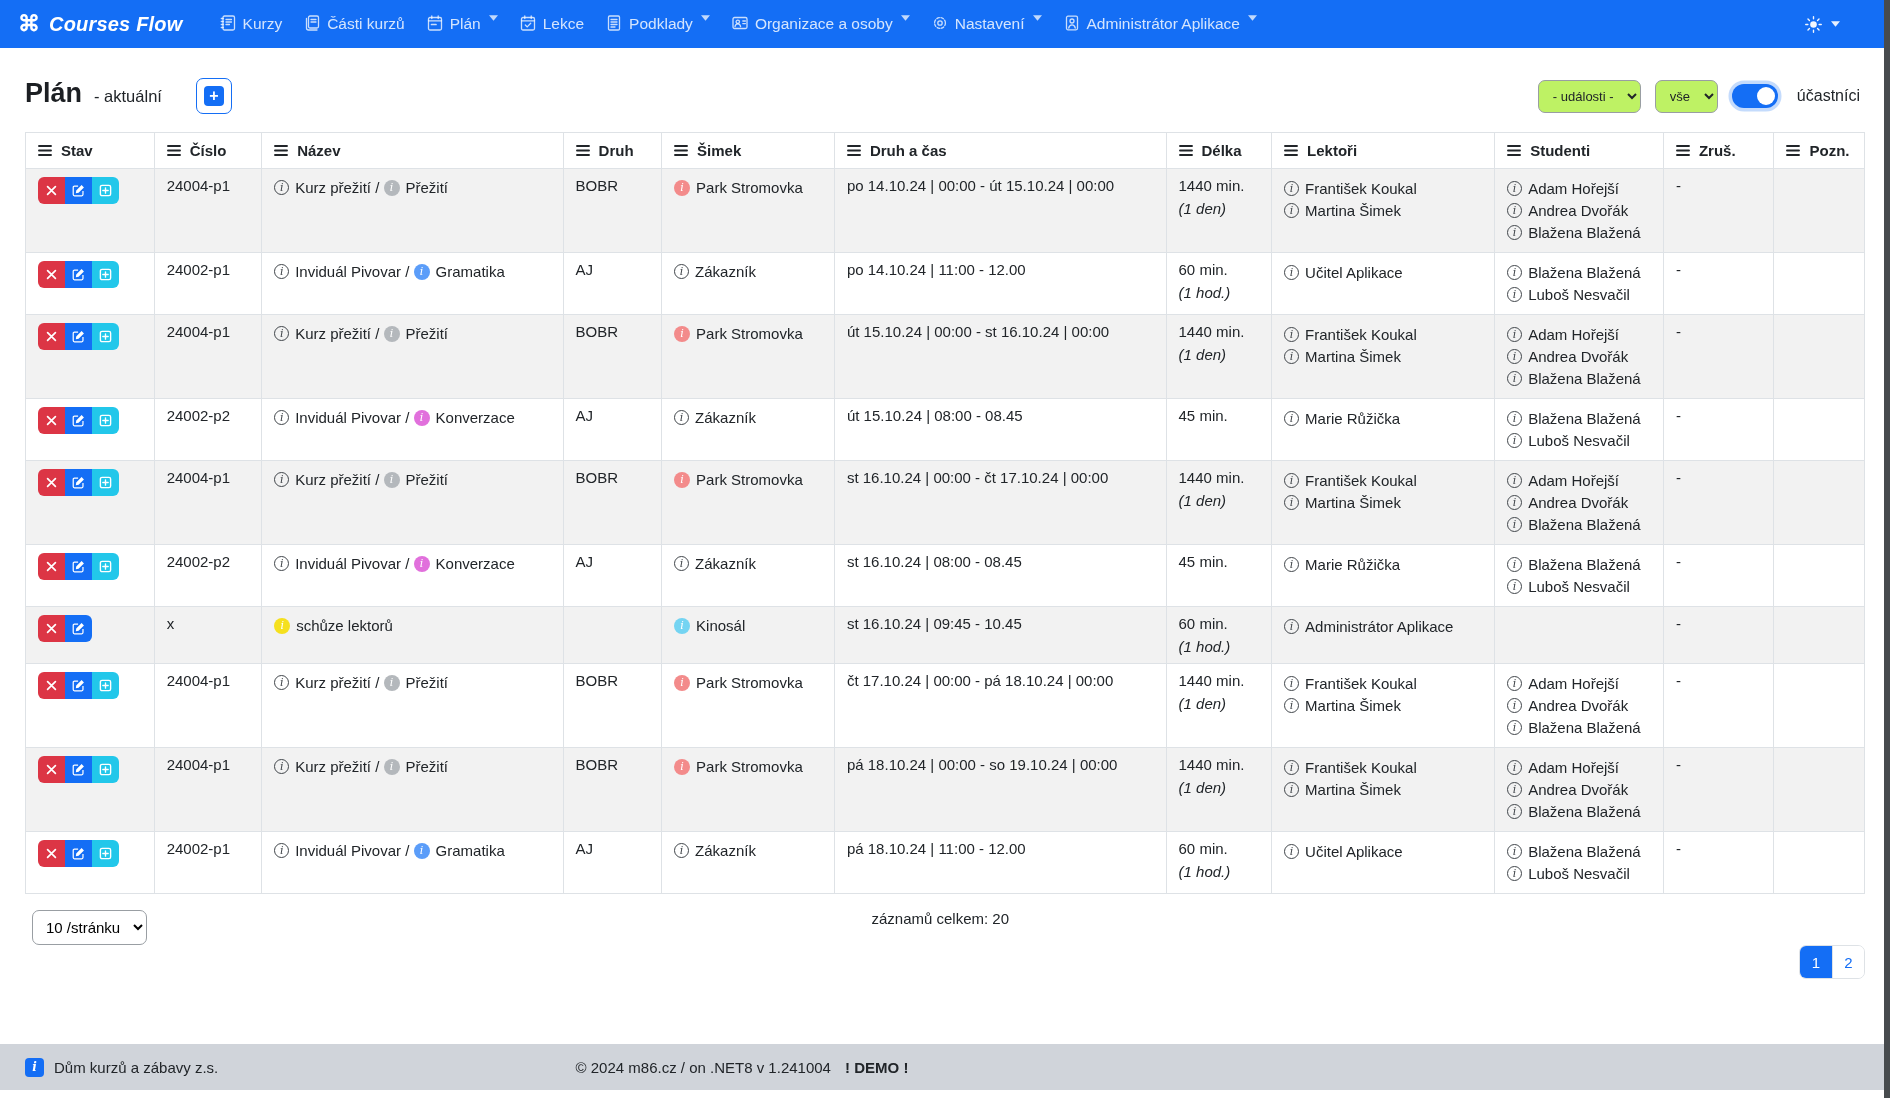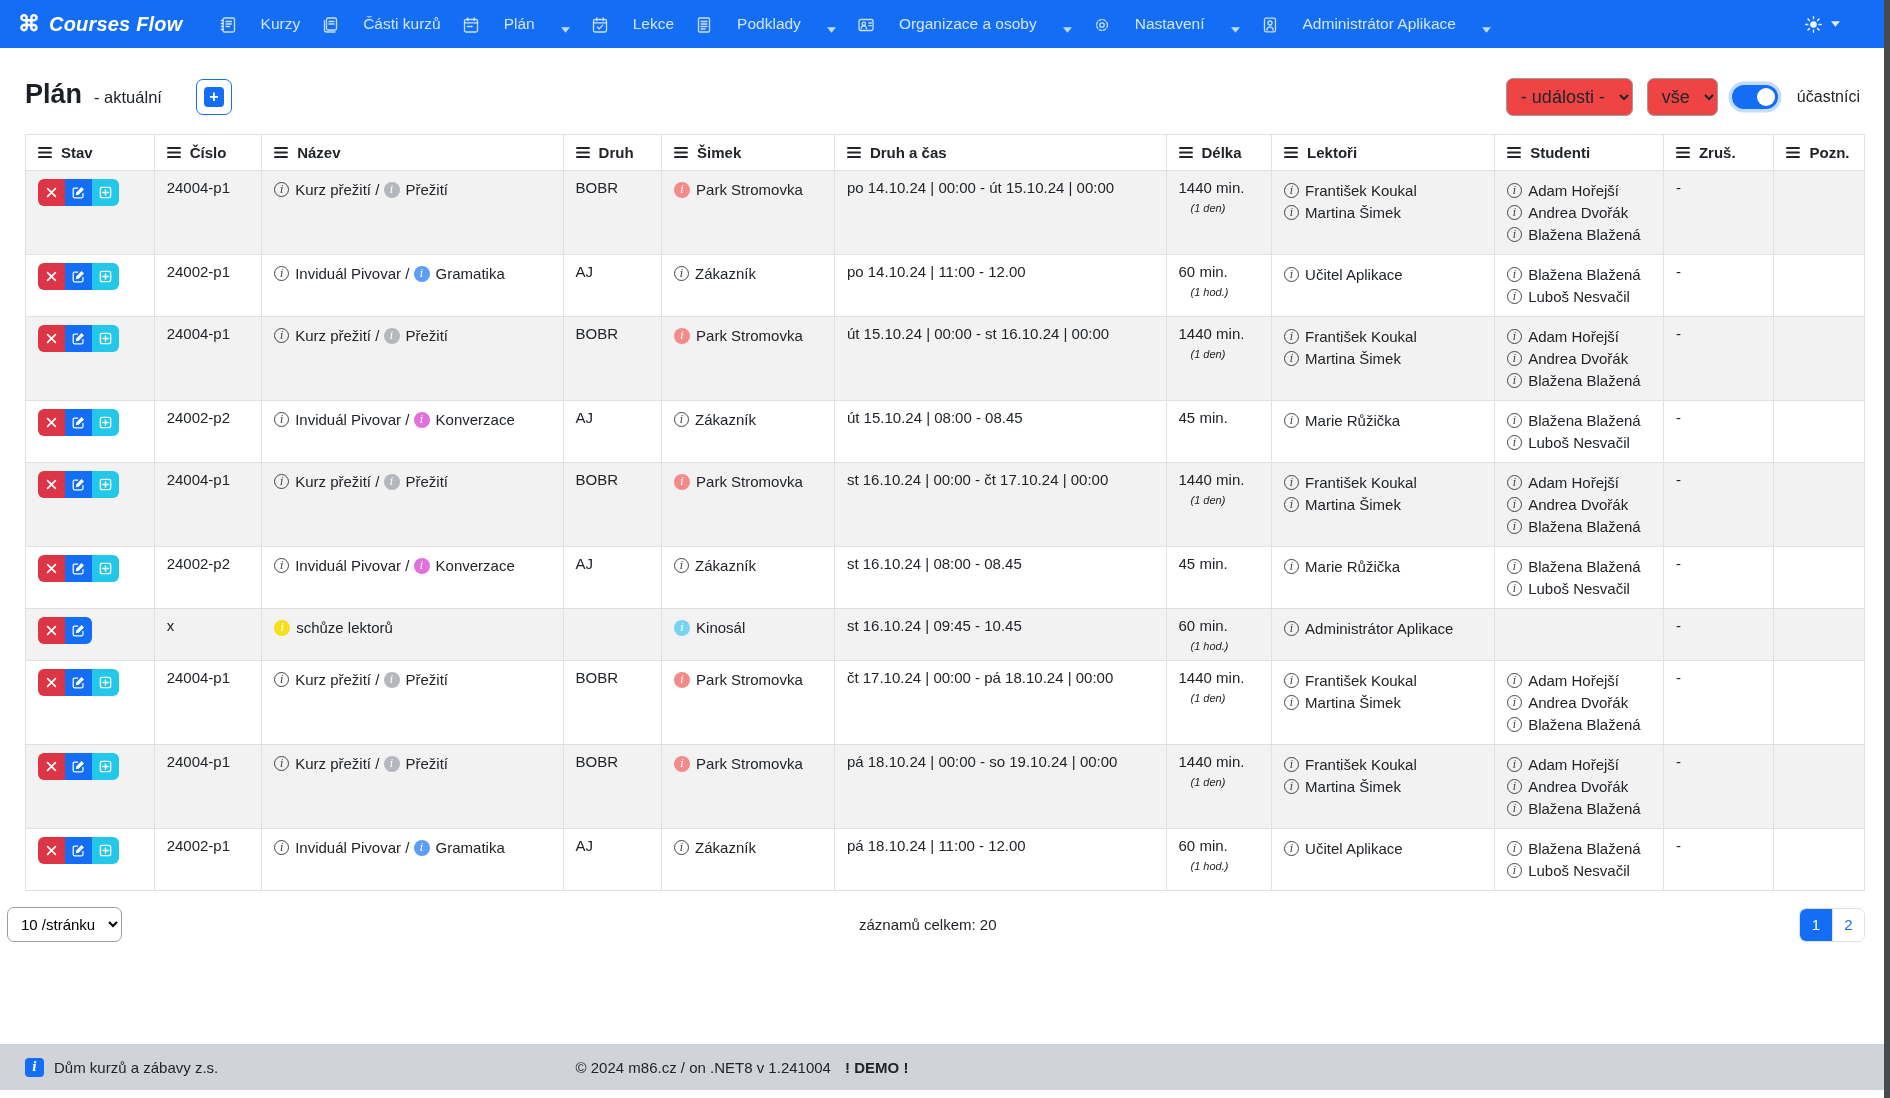--- a/index.html
+++ b/index.html
@@ -18,21 +18,21 @@
   
   .navbar{
     height:48px;background:var(--primary);display:flex;align-items:center;
     padding:0 18px;color:#fff;width:1884px;
   }
   .brand{display:flex;align-items:center;gap:9px;color:#fff;cursor:pointer;margin-right:26px;}
   .brand .glyph{font-size:22px;font-weight:bold;line-height:1;}
   .brand .brand-name{font-size:20px;font-weight:bold;font-style:italic;letter-spacing:.2px;}
   .nav-items{display:flex;align-items:center;flex:1;}
   .nav-item{
-    display:flex;align-items:flex-end;gap:25px;color:rgba(255,255,255,.82);
+    display:flex;align-items:flex-start;gap:7px;color:rgba(255,255,255,.82);
     margin:0 11px;font-size:15.5px;cursor:pointer;text-decoration:none;white-space:nowrap;
   }
   .nav-ic{display:inline-flex;opacity:.95;}
   .nav-ic svg{width:16px;height:16px;}
   .caret{display:inline-flex;margin-left:1px;opacity:.9;}
   .caret svg{width:9px;height:6px;}
   .nav-right{display:flex;align-items:center;gap:8px;color:#fff;margin-right:26px;}
   .nav-right .nav-ic svg{width:17px;height:17px;}
   
   .page-head{display:flex;align-items:center;justify-content:space-between;padding:30px 30px 0 25px;}
@@ -41,22 +41,22 @@
   .page-subtitle{font-size:16.5px;color:#212529;}
   .add-plan-btn{
     margin-left:22px;width:36px;height:36px;border:1px solid var(--primary);border-radius:7px;
     background:#fff;display:inline-flex;align-items:center;justify-content:center;cursor:pointer;
     align-self:center;
   }
   .add-plan-btn .sq{width:20px;height:20px;background:var(--primary);border-radius:4px;
     display:flex;align-items:center;justify-content:center;color:#fff;font-size:16px;line-height:1;font-weight:bold;}
   .toolbar{display:flex;align-items:center;gap:14px;}
   .toolbar select{
-    font-family:"Liberation Sans",sans-serif;font-size:18px;color:#212529;
-    padding:7px 10px;border:1px solid #999ea3;border-radius:7px;background:#ef4444;cursor:pointer;
+    font-family:"Liberation Sans",sans-serif;font-size:13px;color:#212529;
+    padding:7px 10px;border:1px solid #999ea3;border-radius:7px;background:#bef264;cursor:pointer;
   }
   .switch-wrap{display:flex;align-items:center;gap:19px;}
   .switch{
     width:46px;height:24px;border-radius:12px;background:#adb5bd;position:relative;cursor:pointer;flex:none;
   }
   .switch.on{background:var(--primary);box-shadow:0 0 0 3.5px rgba(20,110,245,.25);}
   .switch .knob{
     position:absolute;top:3px;left:3px;width:18px;height:18px;border-radius:50%;background:#fff;transition:left .1s;
   }
   .switch.on .knob{left:25px;}
@@ -89,24 +89,24 @@
   .ii.outline{border:1px solid var(--ii-outline);color:var(--ii-outline);width:15px;height:15px;background:transparent;}
   .ii.gray{background:var(--ii-gray);}
   .ii.blue{background:var(--ii-blue);}
   .ii.magenta{background:var(--ii-magenta);}
   .ii.red{background:var(--ii-red);}
   .ii.yellow{background:var(--ii-yellow);}
   .ii.cyan{background:var(--ii-cyan);}
   .name-cell,.place-cell{white-space:nowrap;}
   .inline-ico{display:inline-flex;align-items:center;}
   .dt-cell{white-space:nowrap;}
-  .dur-note{font-style:italic;font-size:11px;margin-top:6px;margin-left:12px;}
+  .dur-note{font-style:italic;font-size:15px;margin-top:6px;}
   .person-line{display:flex;align-items:center;margin:1px 0;white-space:nowrap;line-height:21px;}
   
-  .table-footer{display:flex;align-items:center;margin:16px 25px 0 7px;position:relative;}
+  .table-footer{display:flex;align-items:flex-start;margin:16px 25px 0 32px;position:relative;flex-direction:column;}
   .pagesize-select{
     font-family:"Liberation Sans",sans-serif;font-size:15px;padding:7px 9px;
     border:1px solid #999ea3;border-radius:7px;background:#fff;cursor:pointer;
   }
   .records-total{position:absolute;left:50%;transform:translateX(-56%);font-size:15px;}
   .pages{margin-left:auto;display:inline-flex;border-radius:7px;overflow:hidden;border:1px solid var(--border);}
   .page-btn{
     min-width:32px;height:32px;border:none;background:#fff;color:var(--primary);
     font-size:15px;cursor:pointer;padding:0 10px;border-left:1px solid var(--border);
   }

